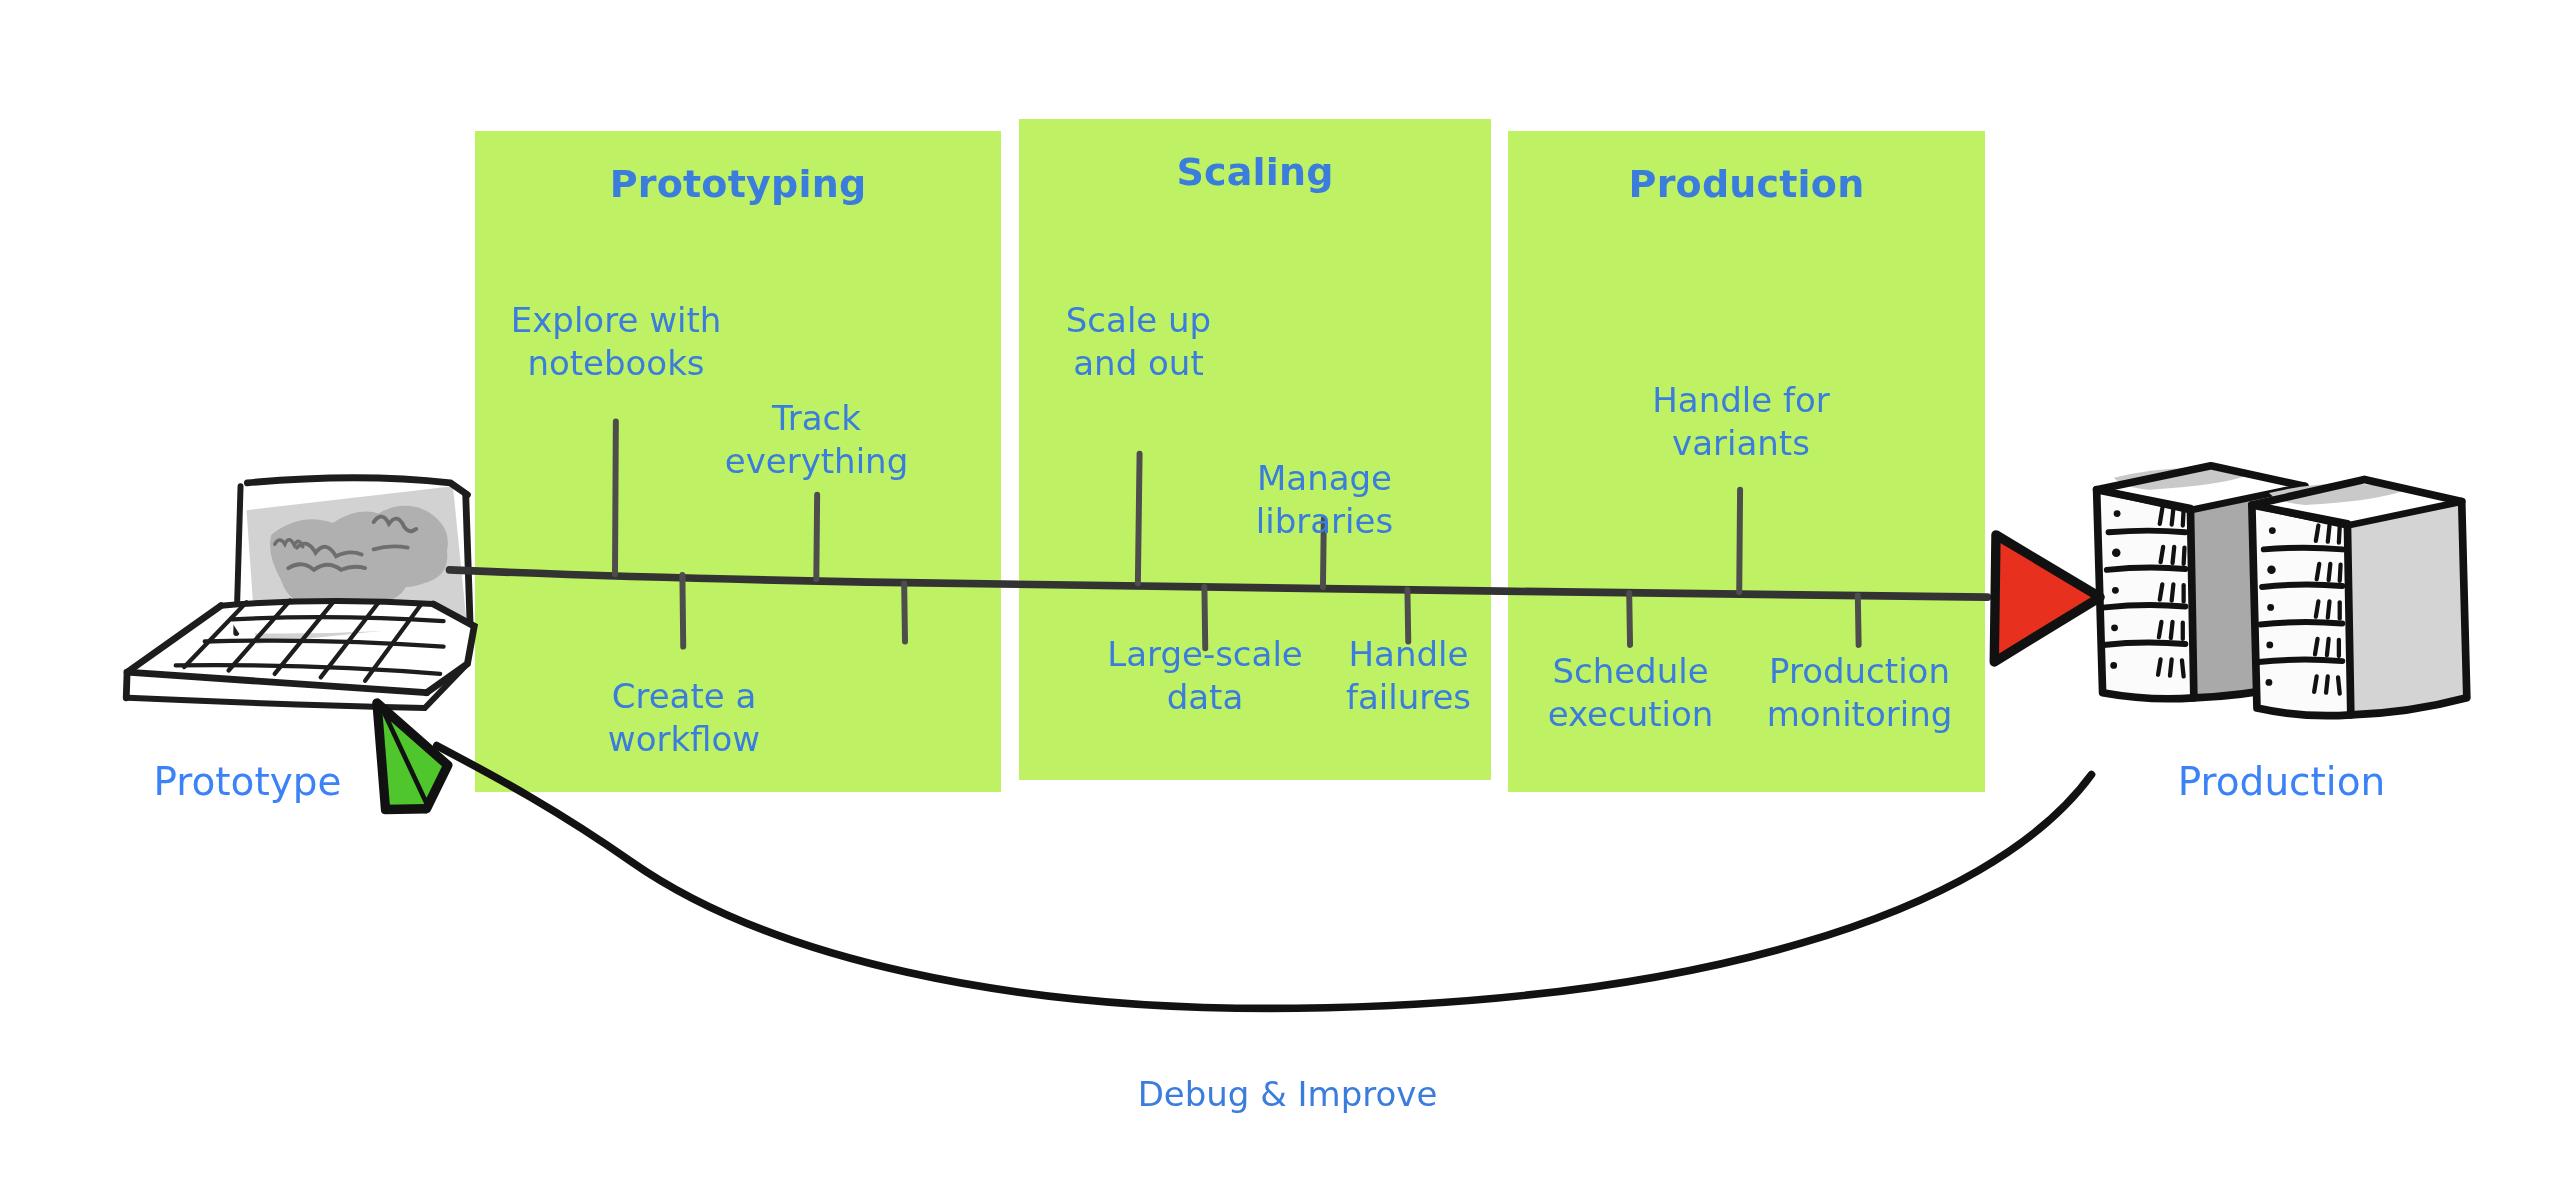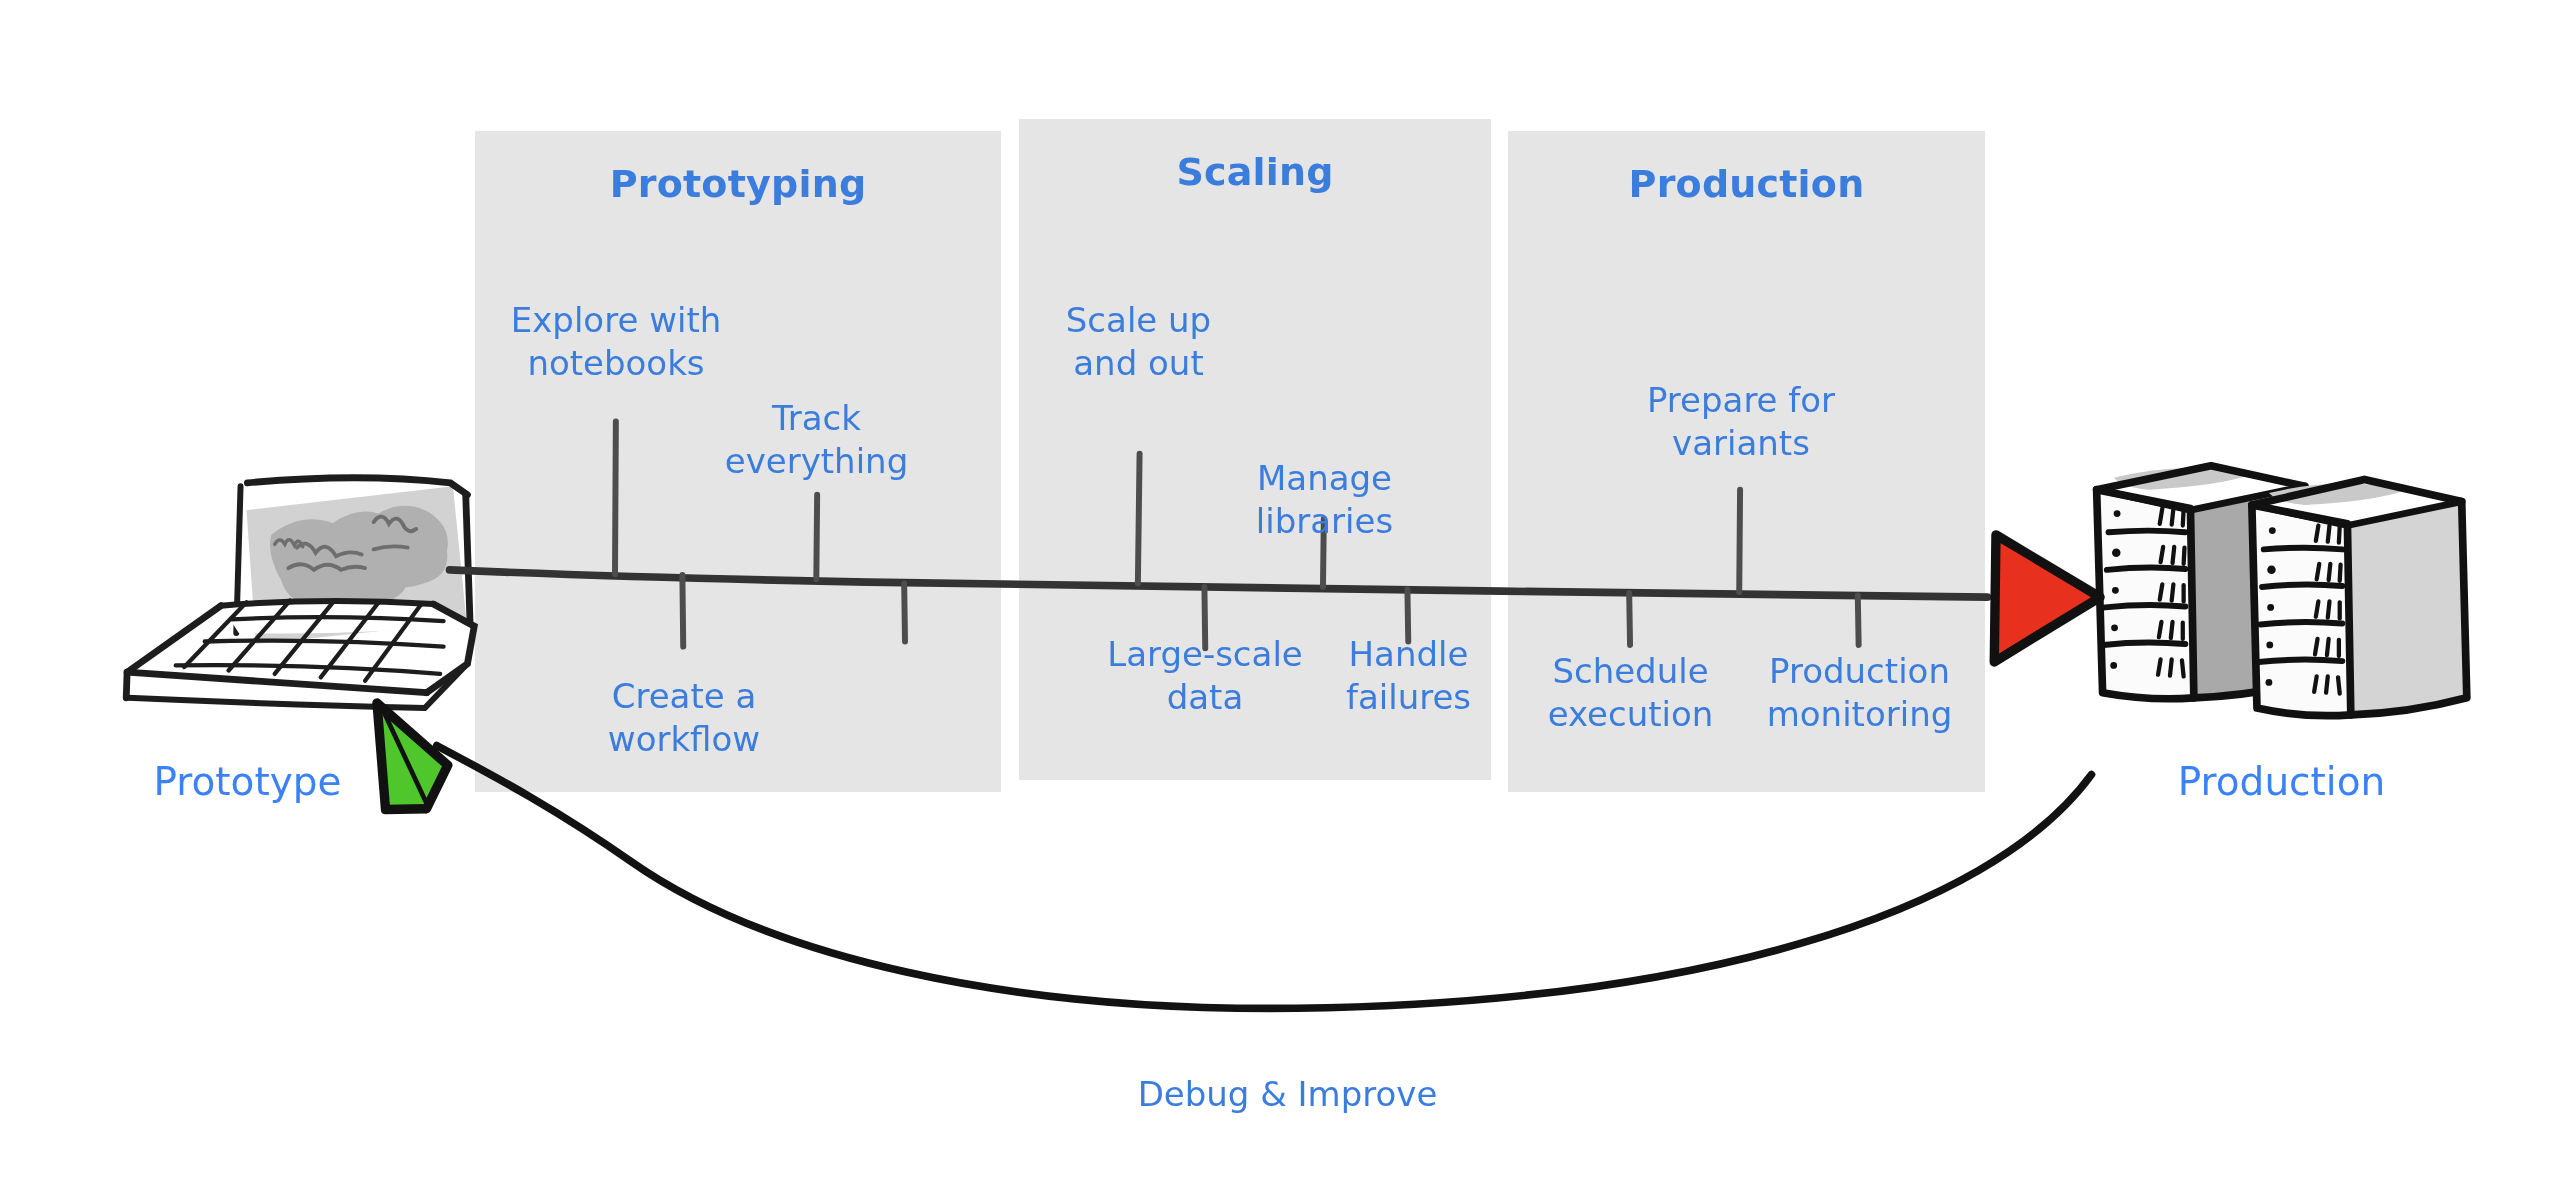--- a/index.html
+++ b/index.html
@@ -1,19 +1,19 @@
 <!DOCTYPE html>
 <html style="font-size:13.6px"><head>
 <meta charset="utf-8">
 <style>
   html,body{margin:0;padding:0;background:#ffffff;}
   body{width:2576px;height:1196px;position:relative;overflow:hidden;
        font-family:"DejaVu Sans","Liberation Sans",sans-serif;}
   .stage{position:absolute;left:0;top:0;width:2576px;height:1196px;}
-  .panel{position:absolute;background:#e5e5e5;}
+  .panel{position:absolute;background:#bef264;}
   .panel-title{position:absolute;width:100%;text-align:center;top:31px;
                font-size:38px;font-weight:bold;color:#3b7ddd;letter-spacing:0.2px;}
   .lbl{position:absolute;color:#3b7ddd;font-size:34px;line-height:1.26;
        text-align:center;white-space:pre-line;}
   .endlbl{position:absolute;color:#3b82f6;font-size:39px;text-align:center;white-space:nowrap;}
   svg.layer{position:absolute;left:0;top:0;width:2576px;height:1196px;overflow:visible;}
 </style>
 </head>
 <body>
 
@@ -181,21 +181,21 @@
   </svg>
 
   <div class="lbl" style="left:484px;top:299px;width:264px;text-align:center;">Explore with
 notebooks</div>
   <div class="lbl" style="left:693px;top:397px;width:247px;">Track
 everything</div>
   <div class="lbl" style="left:1015px;top:299px;width:247px;">Scale up
 and out</div>
   <div class="lbl" style="left:1201px;top:411px;width:247px;margin-top:46px;">Manage
 libraries</div>
-  <div class="lbl" style="left:1615px;top:379px;width:252px;">Prepare for
+  <div class="lbl" style="left:1615px;top:379px;width:252px;">Handle for
 variants</div>
 
   <div class="lbl" style="left:556px;top:650px;width:256px;margin-top:25px;">Create a
 workflow</div>
   <div class="lbl" style="left:1073px;top:633px;width:264px;">Large-scale
 data</div>
   <div class="lbl" style="left:1297px;top:633px;width:223px;">Handle
 failures</div>
   <div class="lbl" style="left:1500px;top:650px;width:261px;">Schedule
 execution</div>

